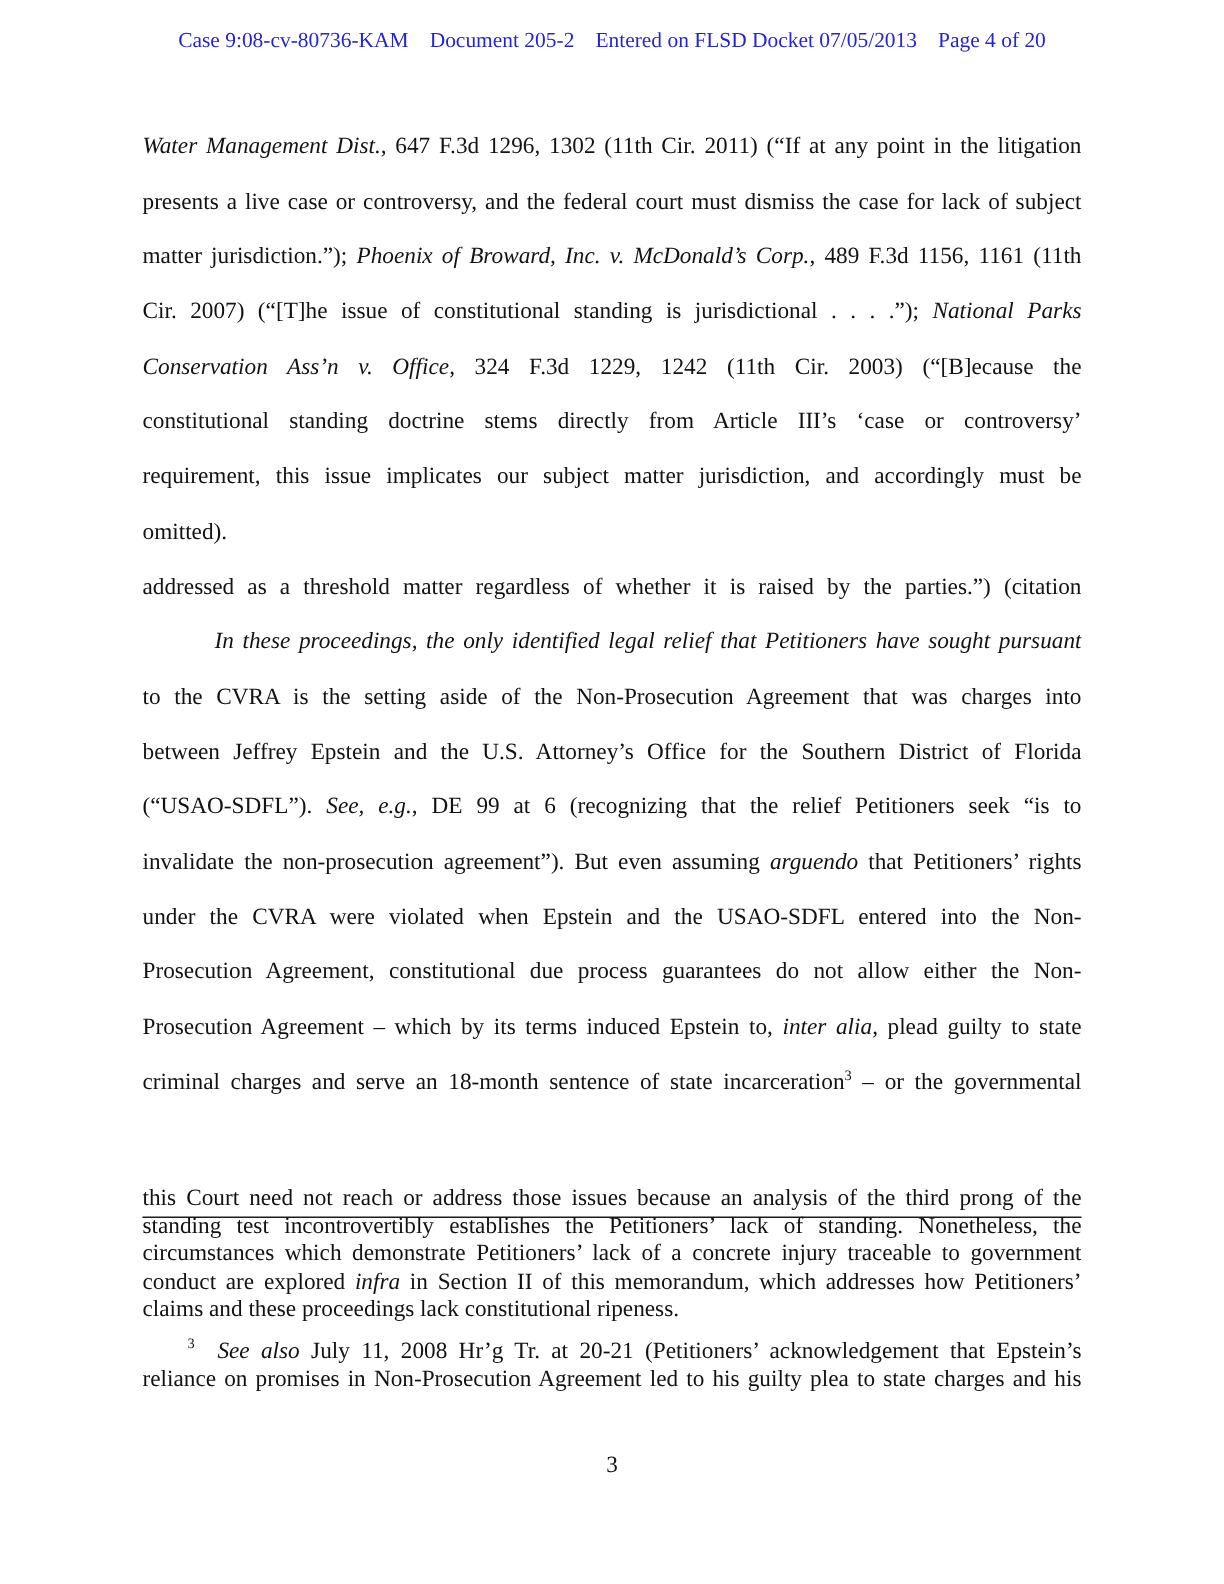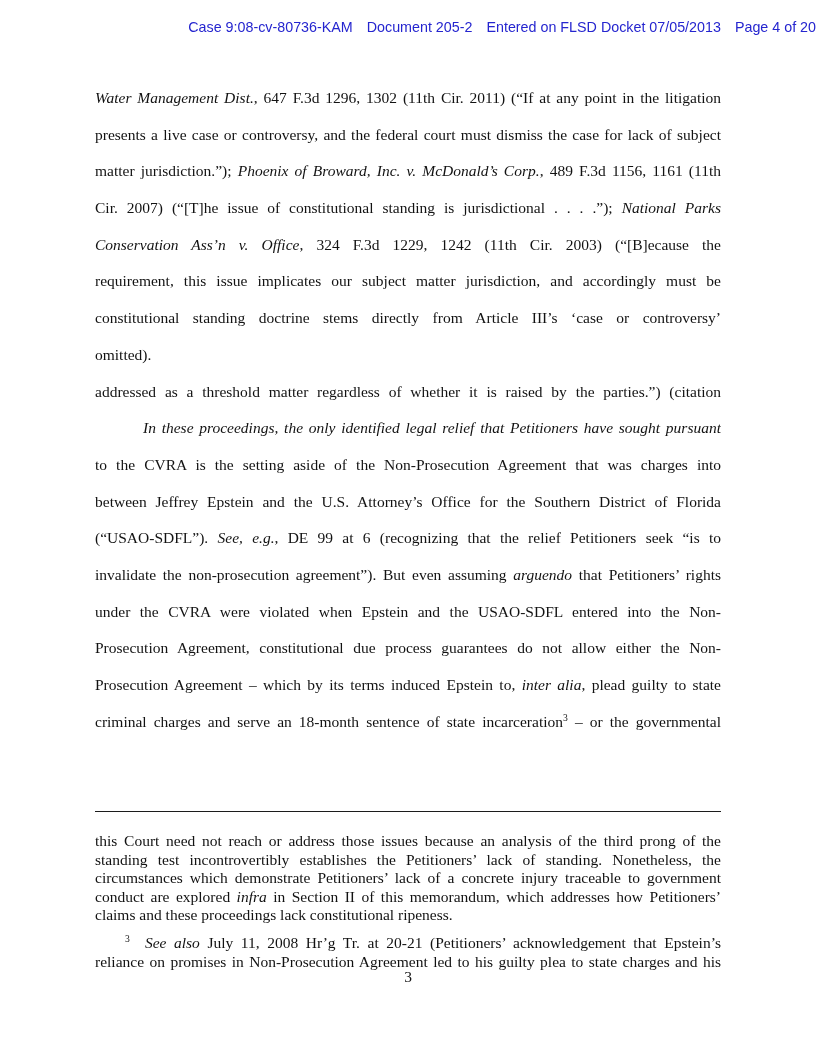--- a/index.html
+++ b/index.html
@@ -12,23 +12,23 @@
     color: #121212;
     overflow: hidden;
   }
   
   .stamp {
     position: absolute;
     top: 19px;
     left: 0;
     right: 0;
     display: flex;
-    justify-content: flex-end;
+    justify-content: center;
     gap: 14px;
-    font-family: Liberation Sans, sans-serif;
+    font-family: Liberation Serif, serif;
     font-size: 14.3px;
     white-space: nowrap;
   }
   
   .bodytext {
     position: absolute;
     left: 95px;
     top: 80px;
     width: 626px;
     font-size: 15.5px;
@@ -51,21 +51,21 @@
     left: 95px;
     top: 811px;
     width: 626px;
     height: 0;
     border-top: 1.4px solid #1c1c1c;
   }
   
   .footnotes {
     position: absolute;
     left: 95px;
-    top: 832px;
+    top: 790px;
     width: 626px;
     font-size: 15.5px;
   }
   .footnotes .tline { line-height: 18.6px; }
   .footnotes .tblock + .tblock { margin-top: 9px; }
   .pagenum {
     position: absolute;
     top: 968px;
     left: 0;
     right: 0;
@@ -85,22 +85,22 @@
     <span>Page 4 of 20</span>
   </div>
 
   <div class="bodytext" id="body-container">
       <div class="tblock">
         <div class="tline just"><span class="it">Water Management Dist.</span><span>, 647 F.3d 1296, 1302 (11th Cir. 2011) (“If at any point in the litigation</span></div>
         <div class="tline just"><span>presents a live case or controversy, and the federal court must dismiss the case for lack of subject</span></div>
         <div class="tline just"><span>matter jurisdiction.”); </span><span class="it">Phoenix of Broward, Inc. v. McDonald’s Corp.</span><span>, 489 F.3d 1156, 1161 (11th</span></div>
         <div class="tline just"><span>Cir. 2007) (“[T]he issue of constitutional standing is jurisdictional . . . .”); </span><span class="it">National Parks</span></div>
         <div class="tline just"><span class="it">Conservation Ass’n v. Office</span><span>, 324 F.3d 1229, 1242 (11th Cir. 2003) (“[B]ecause the</span></div>
+        <div class="tline just"><span>constitutional standing doctrine stems directly from Article III’s ‘case or controversy’</span></div>
         <div class="tline just"><span>requirement, this issue implicates our subject matter jurisdiction, and accordingly must be</span></div>
-        <div class="tline just"><span>constitutional standing doctrine stems directly from Article III’s ‘case or controversy’</span></div>
         <div class="tline"><span>omitted).</span></div>
         <div class="tline just"><span>addressed as a threshold matter regardless of whether it is raised by the parties.”) (citation</span></div>
       </div>
       <div class="tblock">
         <div class="tline just" style="text-indent: 48px; font-style: italic;"><span>In these proceedings, the only identified legal relief that Petitioners have sought pursuant</span></div>
         <div class="tline just"><span>to the CVRA is the setting aside of the Non-Prosecution Agreement that was charges into</span></div>
         <div class="tline just"><span>between Jeffrey Epstein and the U.S. Attorney’s Office for the Southern District of Florida</span></div>
         <div class="tline just"><span>(“USAO-SDFL”).  </span><span class="it">See, e.g.</span><span>, DE 99 at 6 (recognizing that the relief Petitioners seek “is to</span></div>
         <div class="tline just"><span>invalidate the non-prosecution agreement”).  But even assuming </span><span class="it">arguendo</span><span> that Petitioners’ rights</span></div>
         <div class="tline just"><span>under the CVRA were violated when Epstein and the USAO-SDFL entered into the Non-</span></div>

